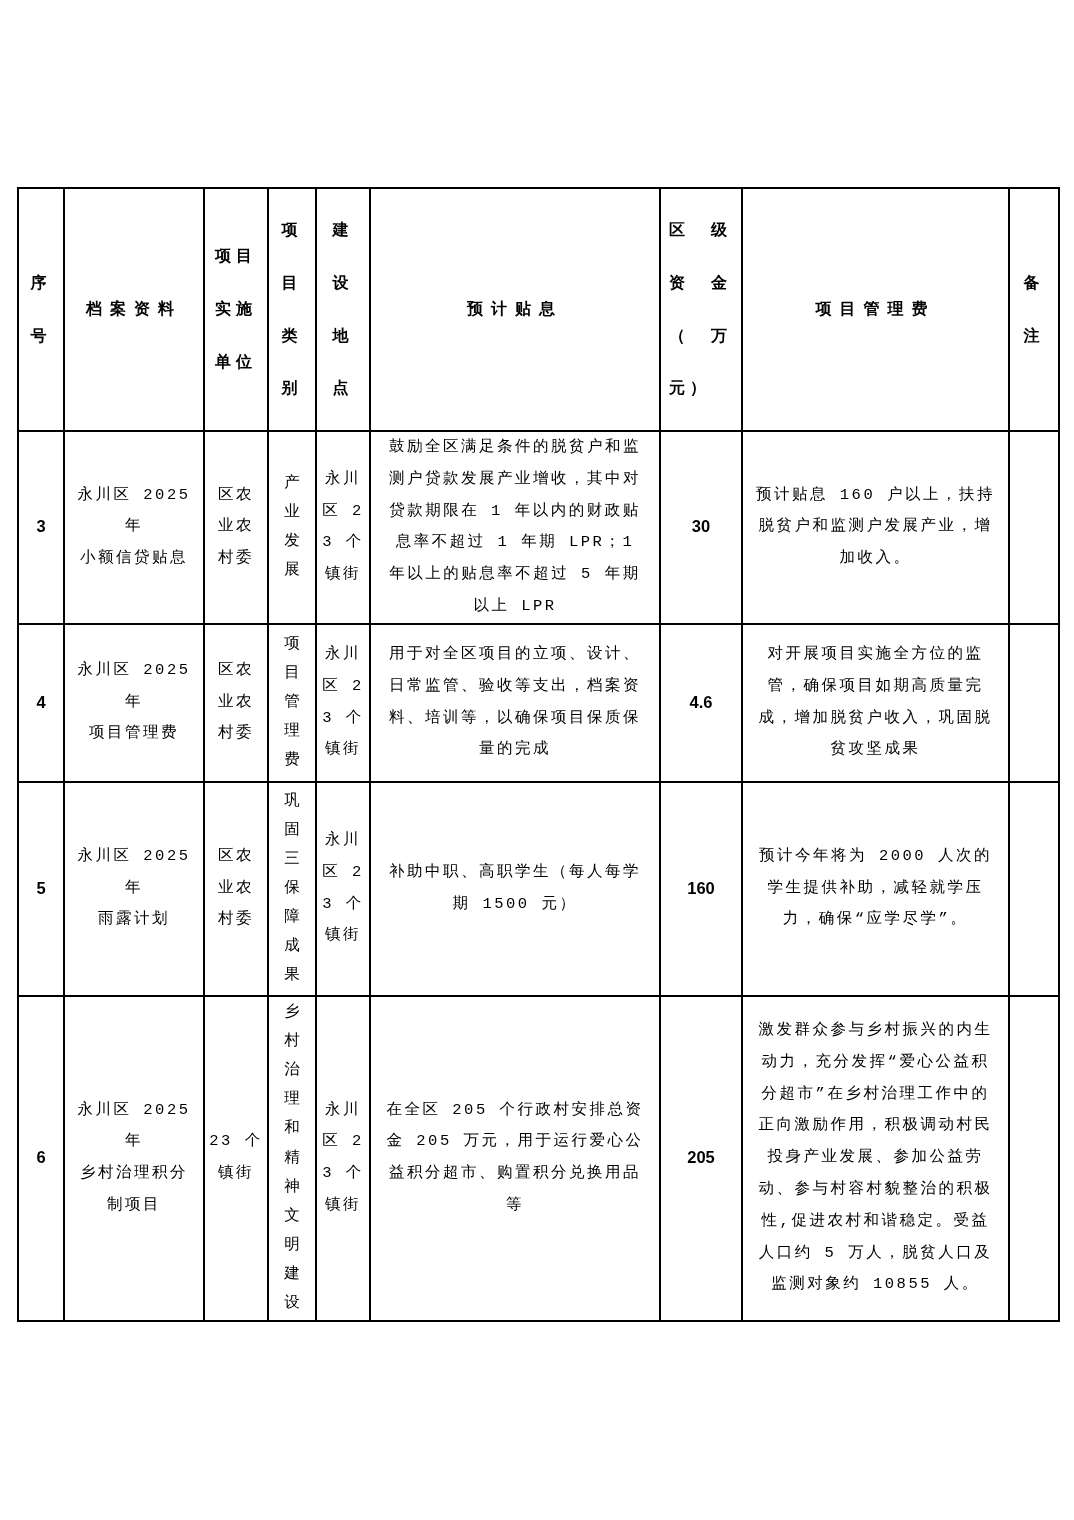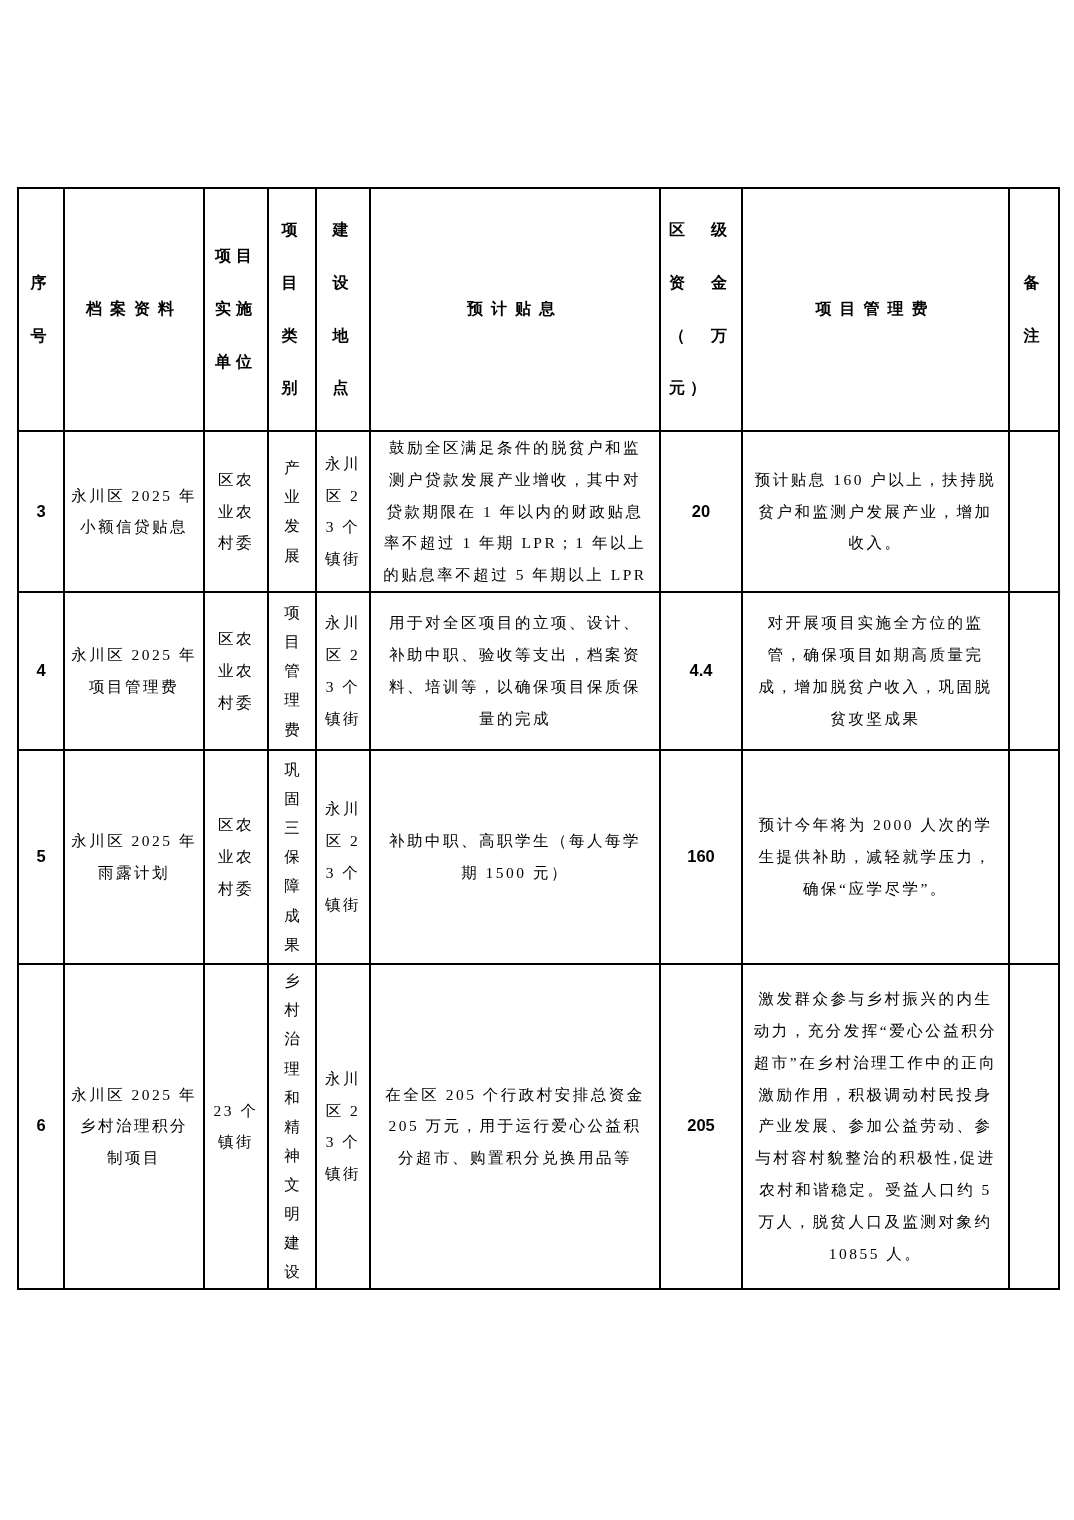--- a/index.html
+++ b/index.html
@@ -33,21 +33,21 @@
     font-family: "Liberation Sans", sans-serif;
     font-weight: bold;
     font-size: 16px;
     line-height: 3.3;
     letter-spacing: 5px;
   }
   .th.wide { letter-spacing: 8px; }
   .th.fundh { text-align: left; padding: 0 8px; letter-spacing: 5px; }
   
   .td {
-    font-family: Liberation Serif, serif;
+    font-family: Liberation Mono, monospace;
     font-size: 15.5px;
     line-height: 2.05;
     letter-spacing: 2.5px;
   }
   .td.para { padding: 0 10px; }
   .td.cat { line-height: 1.88; letter-spacing: 0; }
   .td.serial, .td.fund {
     font-family: "Liberation Sans", sans-serif;
     font-size: 16.5px;
     font-weight: 600;
@@ -106,42 +106,42 @@
 村委</td>
         <td class="td cat">产
 业
 发
 展</td>
         <td class="td">永川
 区 2
 3 个
 镇街</td>
         <td class="td para">鼓励全区满足条件的脱贫户和监测户贷款发展产业增收，其中对贷款期限在 1 年以内的财政贴息率不超过 1 年期 LPR；1 年以上的贴息率不超过 5 年期以上 LPR</td>
-        <td class="td fund">20</td>
+        <td class="td fund">30</td>
         <td class="td para">预计贴息 160 户以上，扶持脱贫户和监测户发展产业，增加收入。</td>
         <td class="td"></td>
       </tr>
       <tr style="height:158px">
         <td class="td serial">4</td>
         <td class="td">永川区 2025 年
 项目管理费</td>
         <td class="td">区农
 业农
 村委</td>
         <td class="td cat">项
 目
 管
 理
 费</td>
         <td class="td">永川
 区 2
 3 个
 镇街</td>
-        <td class="td para">用于对全区项目的立项、设计、补助中职、验收等支出，档案资料、培训等，以确保项目保质保量的完成</td>
-        <td class="td fund">4.4</td>
+        <td class="td para">用于对全区项目的立项、设计、日常监管、验收等支出，档案资料、培训等，以确保项目保质保量的完成</td>
+        <td class="td fund">4.6</td>
         <td class="td para">对开展项目实施全方位的监管，确保项目如期高质量完成，增加脱贫户收入，巩固脱贫攻坚成果</td>
         <td class="td"></td>
       </tr>
       <tr style="height:214px">
         <td class="td serial">5</td>
         <td class="td">永川区 2025 年
 雨露计划</td>
         <td class="td">区农
 业农
 村委</td>

